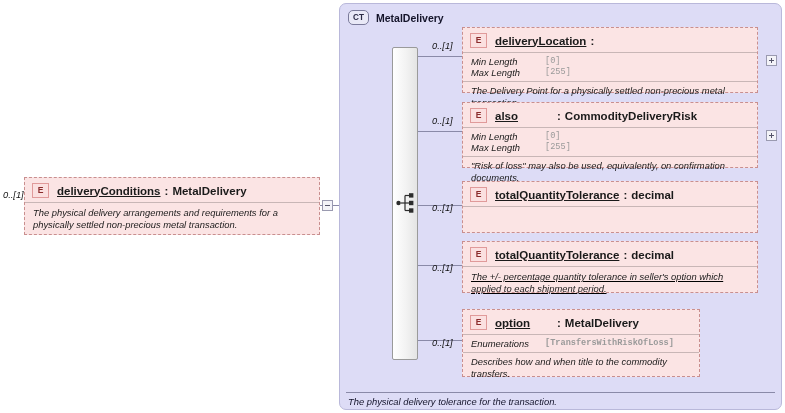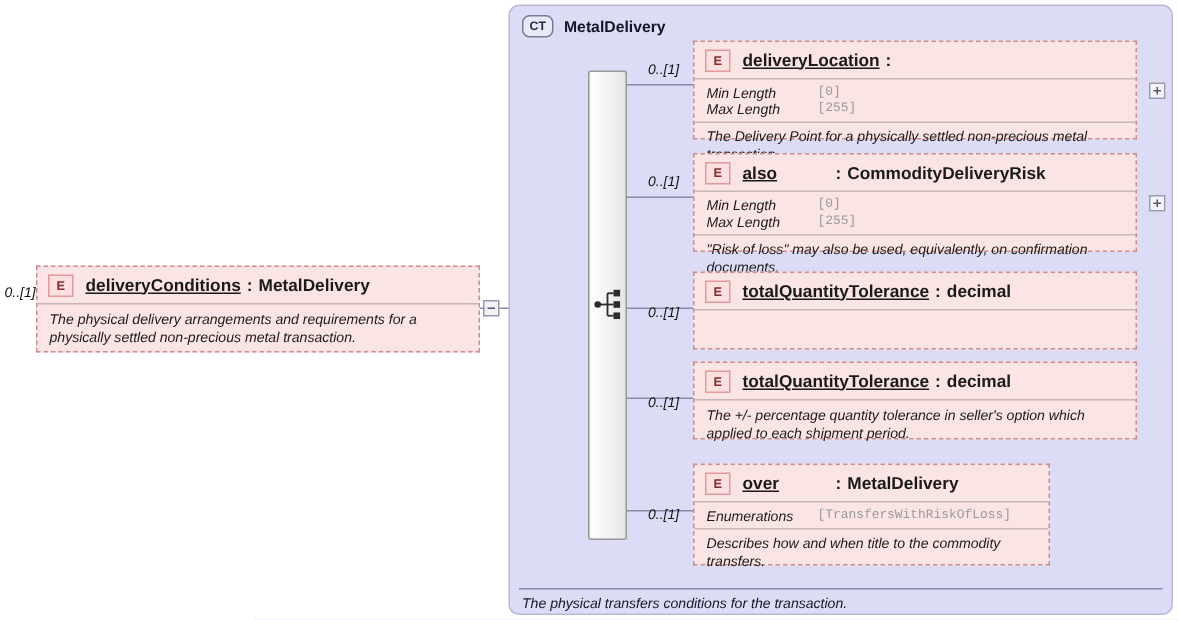--- a/index.html
+++ b/index.html
@@ -156,21 +156,21 @@
     background: #fbe4e4;
     box-sizing: border-box;
   }
   .ecard .hdr { padding: 5px 7px 4px 7px; }
   .ecard .facets { padding: 3px 8px 3px 8px; }
   .ecard .desc { padding: 3px 8px 0 8px; }
   .facet-row { display: flex; }
   .facet-row .facet-label { width: 74px; }
   .enum-list { display: flex; }
   .enum-list .facet-label { width: 74px; }
-  .enum-vals { display: flex; flex-direction: column; }
+  .enum-vals { display: flex; flex-direction: column; font-weight: bold; }
 </style>
 </head>
 <body>
 
 <div class="card-label" style="left:3px; top:190px;">0..[1]</div>
 
 <div id="left-el">
   <div class="hdr">
     <div class="card-title">
       <span class="ebadge">E</span>
@@ -190,21 +190,21 @@
 <div class="hline" style="left:333px; top:205px; width:61px;"></div>
 
 <div class="card-label" style="left:357px; top:190px;">[1]..[1]</div>
 
 <div id="ct-box">
   <div id="ct-header">
     <span class="ctbadge">CT</span>
     <span id="ct-title">MetalDelivery</span>
   </div>
   <div id="ct-footer-sep"></div>
-  <div id="ct-footer">The physical transfers conditions for the transaction.</div>
+  <div id="ct-footer">The physical delivery tolerance for the transaction.</div>
 </div>
 
 <div id="seq-bar"></div>
 <div id="seq-icon">
   <svg width="22" height="22" viewBox="0 0 22 22">
     <circle cx="2.5" cy="11" r="2.2" fill="#2c2c2c"></circle>
     <line x1="4.5" y1="11" x2="9" y2="11" stroke="#2c2c2c" stroke-width="1.2"></line>
     <line x1="9" y1="3.5" x2="9" y2="18.5" stroke="#2c2c2c" stroke-width="1.2"></line>
     <line x1="9" y1="3.5" x2="13" y2="3.5" stroke="#2c2c2c" stroke-width="1.2"></line>
     <line x1="9" y1="11" x2="13" y2="11" stroke="#2c2c2c" stroke-width="1.2"></line>
@@ -297,32 +297,32 @@
 <div class="ecard" style="left:462px; top:241px; width:296px; height:52px;">
   <div class="hdr">
     <div class="card-title">
       <span class="ebadge">E</span>
       <span class="nm">totalQuantityTolerance</span>
       <span style="padding:0 4px;">:</span>
       <span class="card-rt">decimal</span>
     </div>
   </div>
   <div class="card-sep"></div>
-  <div class="desc" style="padding-top:4px;">
+  <div class="desc" style="padding-top:4px;text-decoration:underline;">
     <div class="doc">The +/- percentage quantity tolerance in seller's option which applied to each shipment period.</div>
   </div>
 </div>
 
 <div class="card-label" style="left:432px; top:338px;">0..[1]</div>
 
 <div class="ecard" style="left:462px; top:309px; width:238px; height:68px;">
   <div class="hdr">
     <div class="card-title">
       <span class="ebadge">E</span>
-      <span class="nm" style="min-width:58px;">over</span>
+      <span class="nm" style="min-width:58px;">option</span>
       <span style="padding:0 4px;">:</span>
       <span class="card-rt">MetalDelivery</span>
     </div>
   </div>
   <div class="card-sep"></div>
   <div class="facets">
     <div class="enum-list">
       <span class="facet-label">Enumerations</span>
       <span class="enum-vals">
         <span class="facet-val">[TransfersWithRiskOfLoss]</span>

